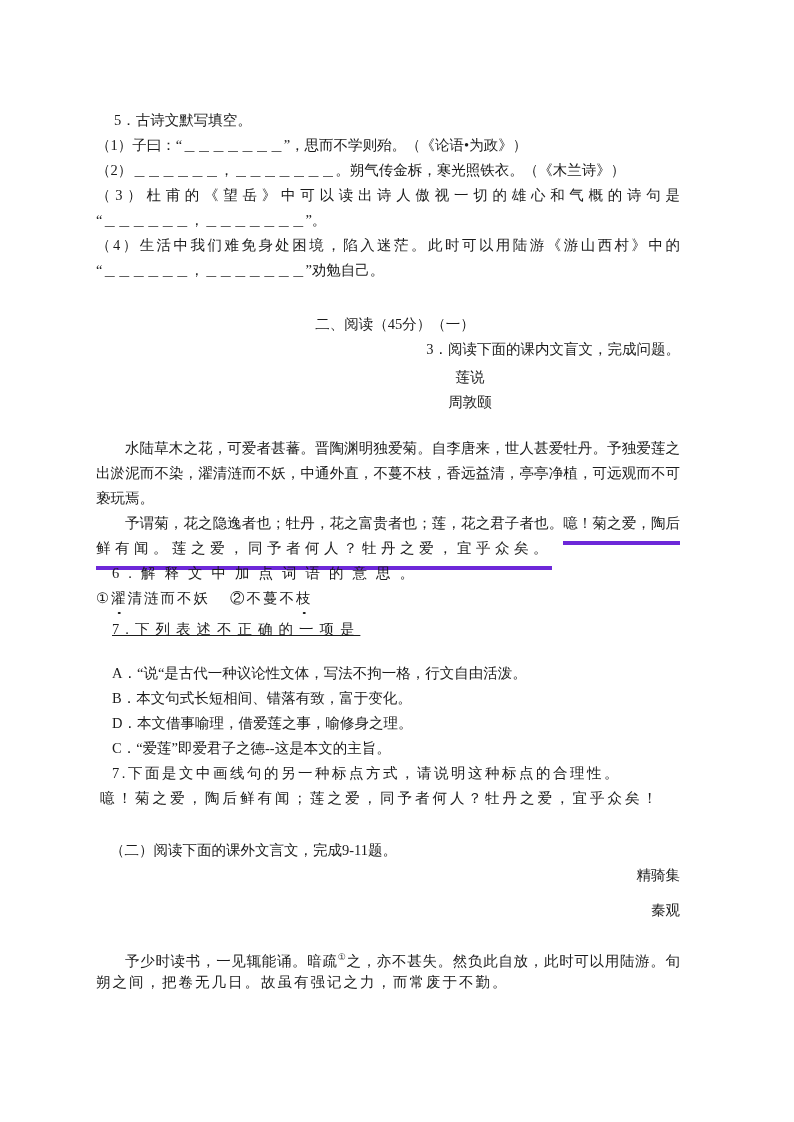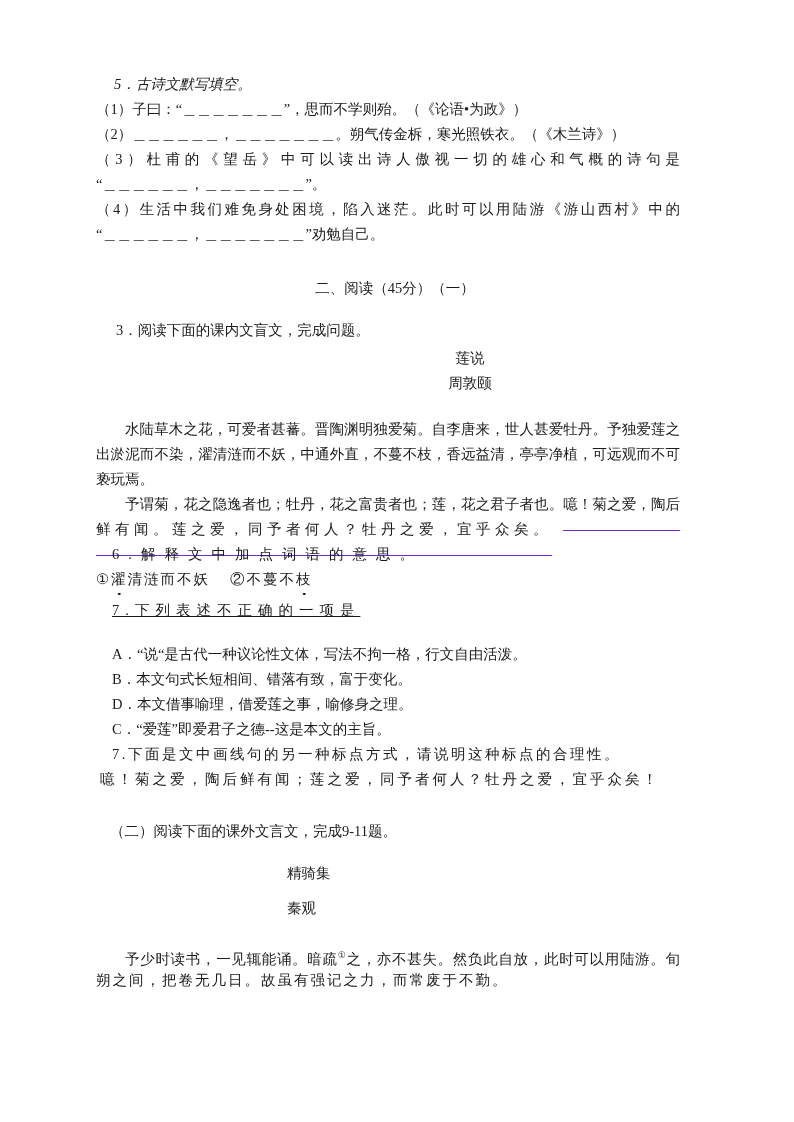--- a/index.html
+++ b/index.html
@@ -29,37 +29,37 @@
     text-justify: inter-character;
   }
   .indent { text-indent: 29px; }
   .ml4  { margin-left: 4px; }
   .ml14 { margin-left: 14px; }
   .ml16 { margin-left: 16px; }
   .ml18 { margin-left: 18px; }
   .ml20 { margin-left: 20px; }
   .t-essay1 { margin-left: 164px; text-align: center; }
   .t-essay2 { margin-left: 191px; }
-  .mt108 { margin-top: 72px; font-style: italic; }
+  .mt108 { margin-top: 108px; }
   .mt29 { margin-top: 29px; text-align: center; }
   .mt27 { margin-top: 27px; }
   .mt22 { margin-top: 22px; }
   .mt21 { margin-top: 21px; }
   .mt19 { margin-top: 19px; }
   .mt17 { margin-top: 6px; text-decoration: underline; }
-  .mt12 { margin-top: 17px; }
-  .mt10 { margin-top: 10px; }
+  .mt12 { margin-top: 0; text-align: right; }
+  .mt10 { margin-top: 10px; text-align: right; }
   .mt3  { margin-top: 3px; }
   .ls2  { letter-spacing: 2px; }
   .ls25 { letter-spacing: 2.5px; }
   .ls3  { letter-spacing: 3px; }
   .ls45 { letter-spacing: 4.5px; }
   .ls6  { letter-spacing: 6px; }
   .ls9  { letter-spacing: 9px; }
-  .u { border-bottom: 1px solid #6d28d9; padding-bottom: 18px; }
+  .u { border-bottom: 4px solid #6d28d9; padding-bottom: 10px; }
   .dotted { position: relative; display: inline-block; }
   .dotted::after {
     content: "";
     position: absolute;
     left: 50%;
     bottom: -3px;
     width: 2.5px;
     height: 2.5px;
     border-radius: 50%;
     background: #1b1b1b;

